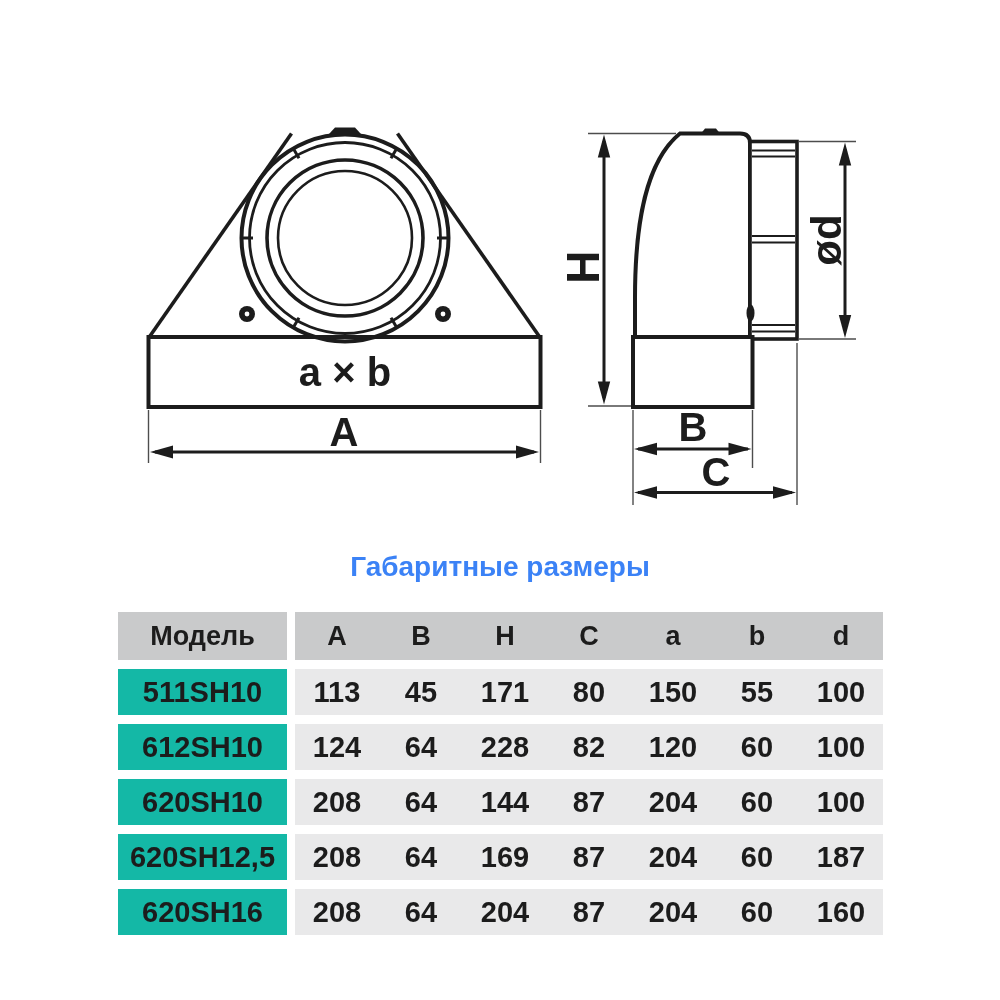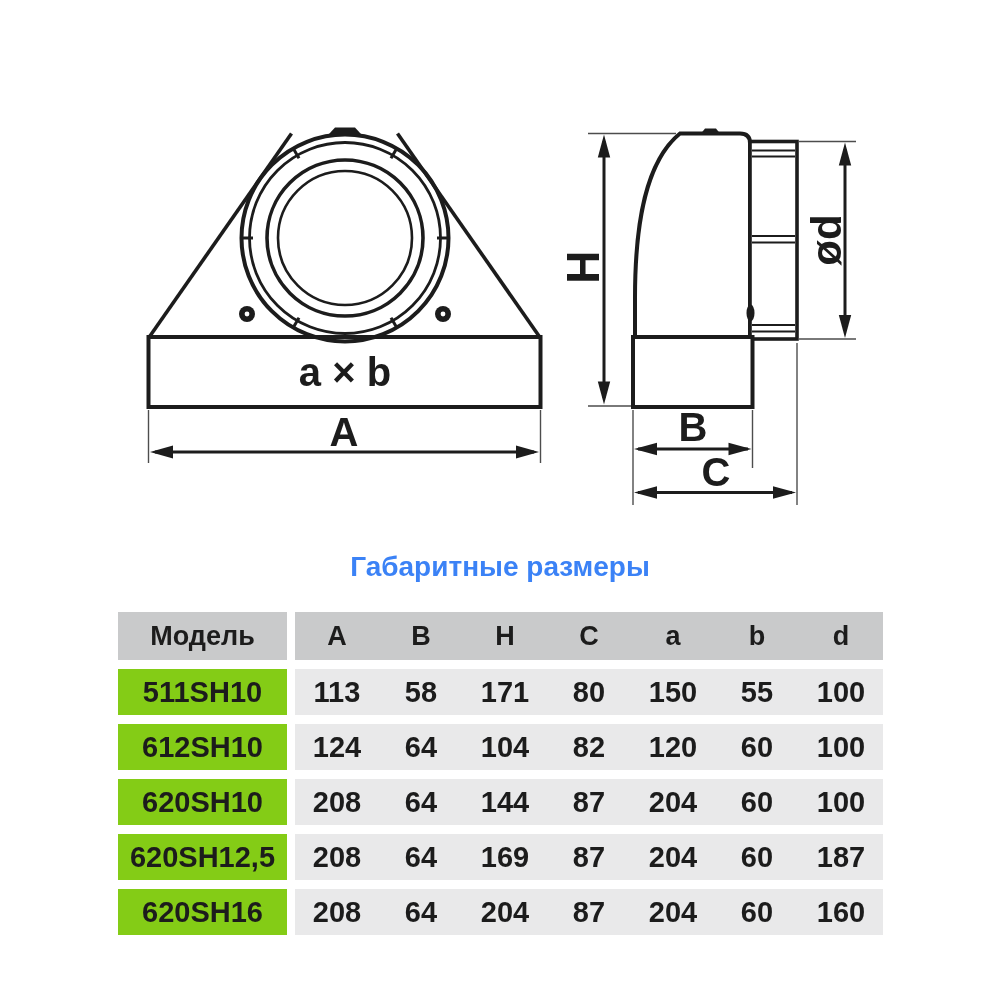--- a/index.html
+++ b/index.html
@@ -5,21 +5,21 @@
   html,body{margin:0;padding:0;background:#fff;}
   .page{position:relative;width:1000px;height:1000px;background:#ffffff;overflow:hidden;
         font-family:"Liberation Sans",sans-serif;color:#1c1c1c;}
   .drawing{position:absolute;left:0;top:0;}
   .dim-label{font-family:"Liberation Sans",sans-serif;font-weight:700;fill:#1c1c1c;}
   .section-title{position:absolute;left:0;top:551px;width:1000px;text-align:center;
         font-size:28px;font-weight:700;color:#3b82f6;}
   .dim-table{position:absolute;left:118px;top:612px;width:765px;}
   .trow{display:flex;margin-bottom:9px;height:46px;justify-content:space-between;}
   .trow.thead{height:48px;margin-bottom:9px;}
-  .cell-model{width:169px;background:#84cc16;display:flex;align-items:center;justify-content:center;
+  .cell-model{width:169px;background:#14b8a6;display:flex;align-items:center;justify-content:center;
         font-size:29px;font-weight:700;}
   .thead .cell-model{background:#c9cacb;font-size:27px;}
   .col-gap{width:8px;}
   .strip{width:588px;background:#e9e9ea;display:grid;grid-template-columns:repeat(7,1fr);}
   .thead .strip{background:#c9cacb;}
   .dcell{display:flex;align-items:center;justify-content:center;font-size:29px;font-weight:700;}
   .thead .dcell{font-size:27px;}
 </style>
 </head>
 <body>
@@ -144,36 +144,36 @@
         <div class="dcell">b</div>
         <div class="dcell">d</div>
       </div>
     </div>
 
     <div class="trow">
       <div class="cell-model">511SH10</div>
       <div class="col-gap"></div>
       <div class="strip">
         <div class="dcell">113</div>
-        <div class="dcell">58</div>
+        <div class="dcell">45</div>
         <div class="dcell">171</div>
         <div class="dcell">80</div>
         <div class="dcell">150</div>
         <div class="dcell">55</div>
         <div class="dcell">100</div>
       </div>
     </div>
 
     <div class="trow">
       <div class="cell-model">612SH10</div>
       <div class="col-gap"></div>
       <div class="strip">
         <div class="dcell">124</div>
         <div class="dcell">64</div>
-        <div class="dcell">104</div>
+        <div class="dcell">228</div>
         <div class="dcell">82</div>
         <div class="dcell">120</div>
         <div class="dcell">60</div>
         <div class="dcell">100</div>
       </div>
     </div>
 
     <div class="trow">
       <div class="cell-model">620SH10</div>
       <div class="col-gap"></div>

